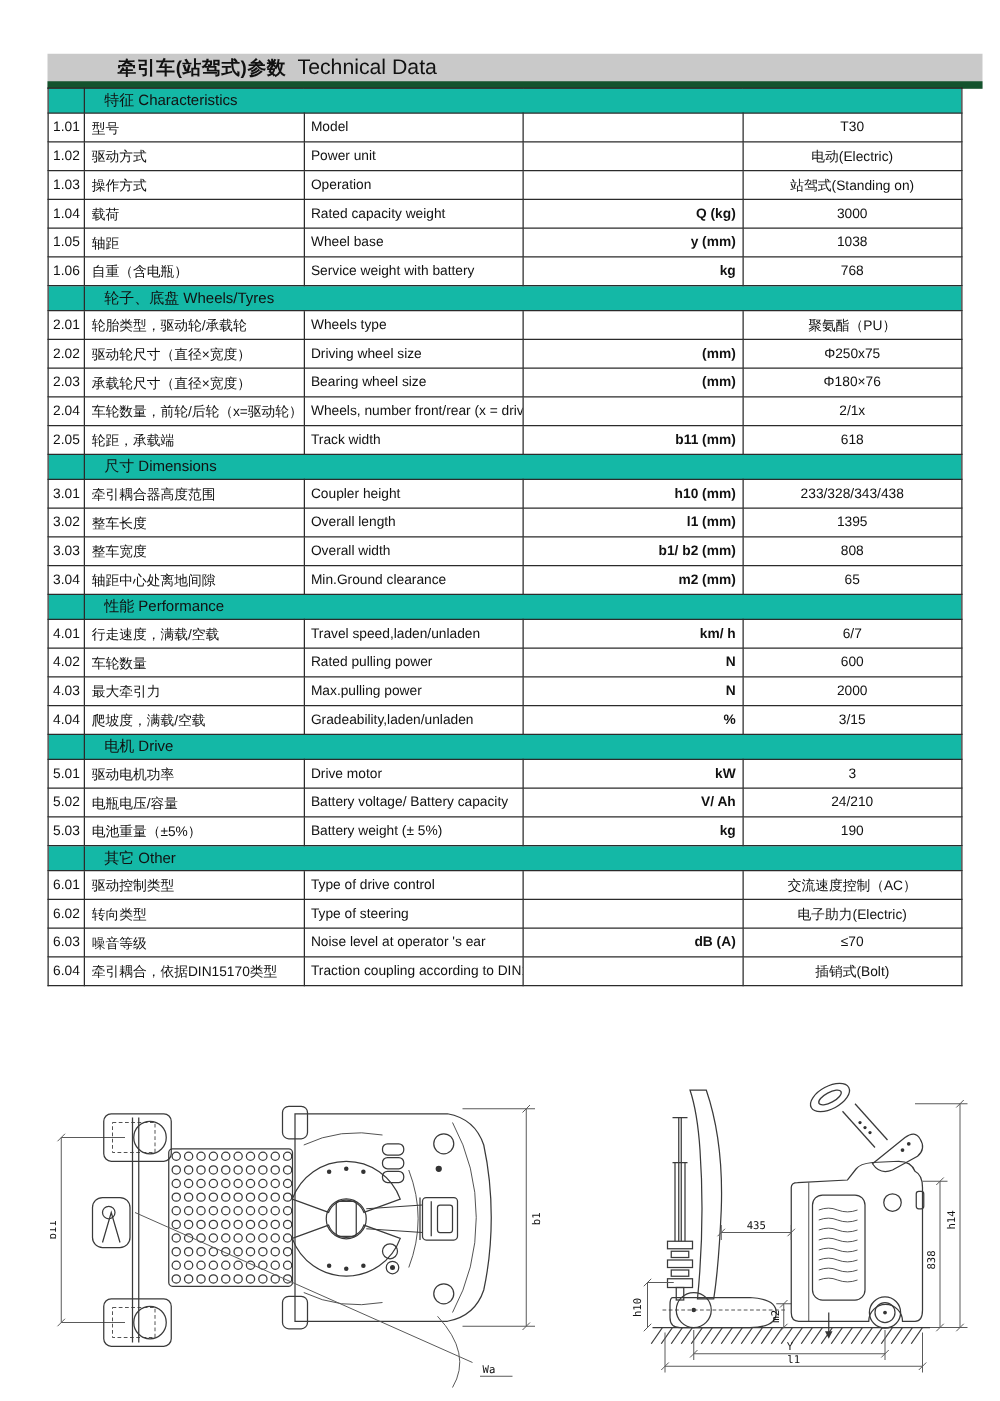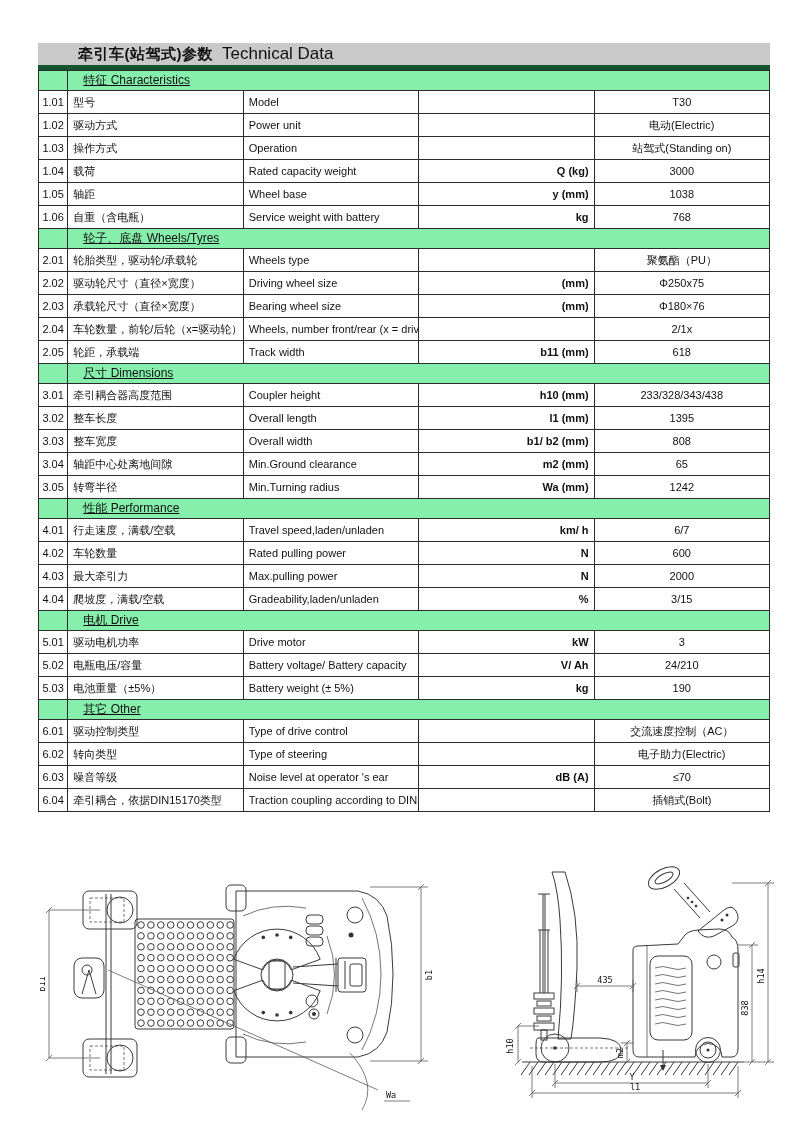--- a/index.html
+++ b/index.html
@@ -2,30 +2,30 @@
 <html><head>
 <meta charset="utf-8">
 <style>
   html,body { margin:0; padding:0; background:#ffffff; }
   .page { position:relative; width:800px; height:1121px; background:#fff;
           font-family:"Liberation Sans",sans-serif; color:#111; overflow:hidden; }
 
   
   .titlebar { position:absolute; left:38px; top:43px; width:732px; height:22px;
               background:#c9c9c9; border-bottom:6px solid #14532d;
-              display:flex; align-items:center; }
+              display:flex; align-items:center;padding-left:16px; }
   .t-zh { font-weight:bold; font-size:15px; margin-left:40px; letter-spacing:.5px; }
   .t-en { font-size:17px; margin-left:9px; }
 
   
   table.spec { position:absolute; left:38px; top:70px; width:732px;
                border-collapse:collapse; table-layout:fixed; }
   table.spec td { border:1px solid #2b2b2b; font-size:11px; padding:0 5px;
                   overflow:hidden; white-space:nowrap; }
-  tr.sec td { background:#86efac; height:19px; font-size:12px;text-decoration:underline; }
+  tr.sec td { background:#14b8a6; height:19px; font-size:12px; }
   tr.sec td.ch { padding-left:15px; }
   tr.row td { height:22px; }
   .c0 { width:3.6%;  text-align:center; font-size:10px; padding:0 1px !important; }
   .c1 { width:27.2%; }
   .c2 { width:35.1%; }
   .c3 { width:10%;   text-align:right;font-weight:bold; }
   .c4 { text-align:center; }
 
   
   .draw { position:absolute; }
@@ -159,27 +159,20 @@
           <td class="c2">Overall width</td>
           <td class="c3">b1/ b2 (mm)</td>
           <td class="c4">808</td>
         </tr>
         <tr class="row">
           <td class="c0">3.04</td>
           <td class="c1">轴距中心处离地间隙</td>
           <td class="c2">Min.Ground clearance</td>
           <td class="c3">m2 (mm)</td>
           <td class="c4">65</td>
-        </tr>
-        <tr class="row">
-          <td class="c0">3.05</td>
-          <td class="c1">转弯半径</td>
-          <td class="c2">Min.Turning radius</td>
-          <td class="c3">Wa (mm)</td>
-          <td class="c4">1242</td>
         </tr>
         <tr class="sec">
           <td class="c0"></td>
           <td class="ch" colspan="4">性能  Performance</td>
         </tr>
         <tr class="row">
           <td class="c0">4.01</td>
           <td class="c1">行走速度，满载/空载</td>
           <td class="c2">Travel speed,laden/unladen</td>
           <td class="c3">km/ h</td>

